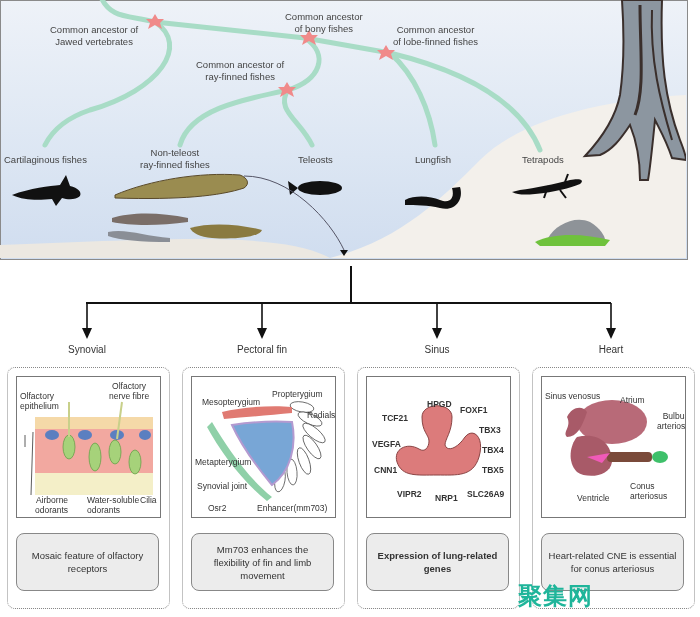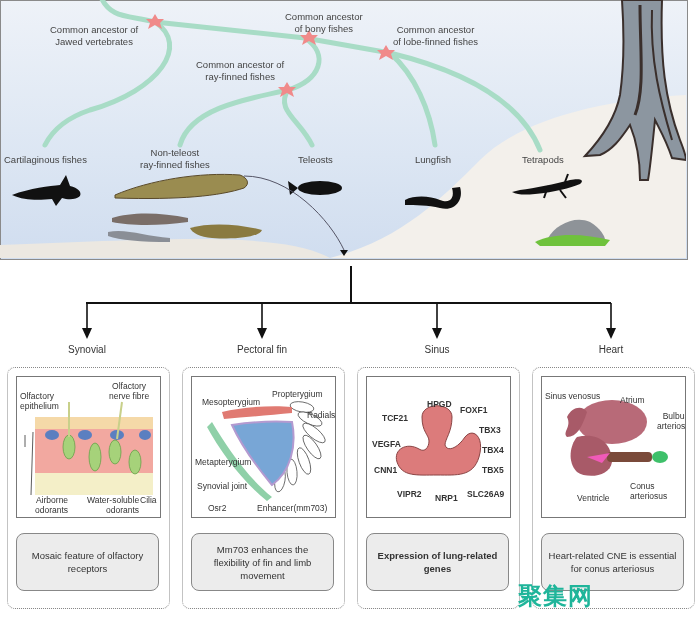--- a/index.html
+++ b/index.html
@@ -151,21 +151,21 @@
       <div>epithelium</div>
     </div>
     <div class="fl" style="left:92px;top:4px;text-align:center;">
       <div>Olfactory</div>
       <div>nerve fibre</div>
     </div>
     <div class="fl" style="left:18px;top:118px;text-align:right;">
       <div>Airborne</div>
       <div>odorants</div>
     </div>
-    <div class="fl" style="left:70px;top:118px;text-align:right;">
+    <div class="fl" style="left:70px;top:118px;text-align:left;">
       <div>Water-soluble</div>
       <div>odorants</div>
     </div>
     <div class="fl" style="left:123px;top:118px;">Cilia</div>
   </div>
   <div class="card-cap">Mosaic feature of olfactory receptors</div>
 </div>
 
 <div class="card" style="left:182px;">
   <div class="card-fig">

